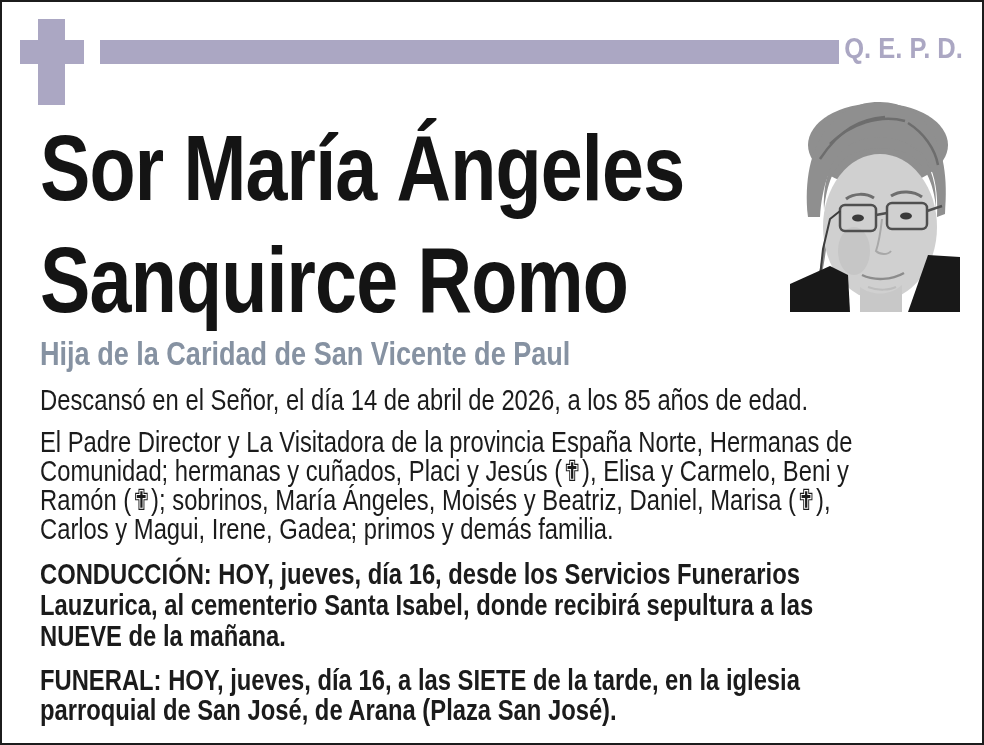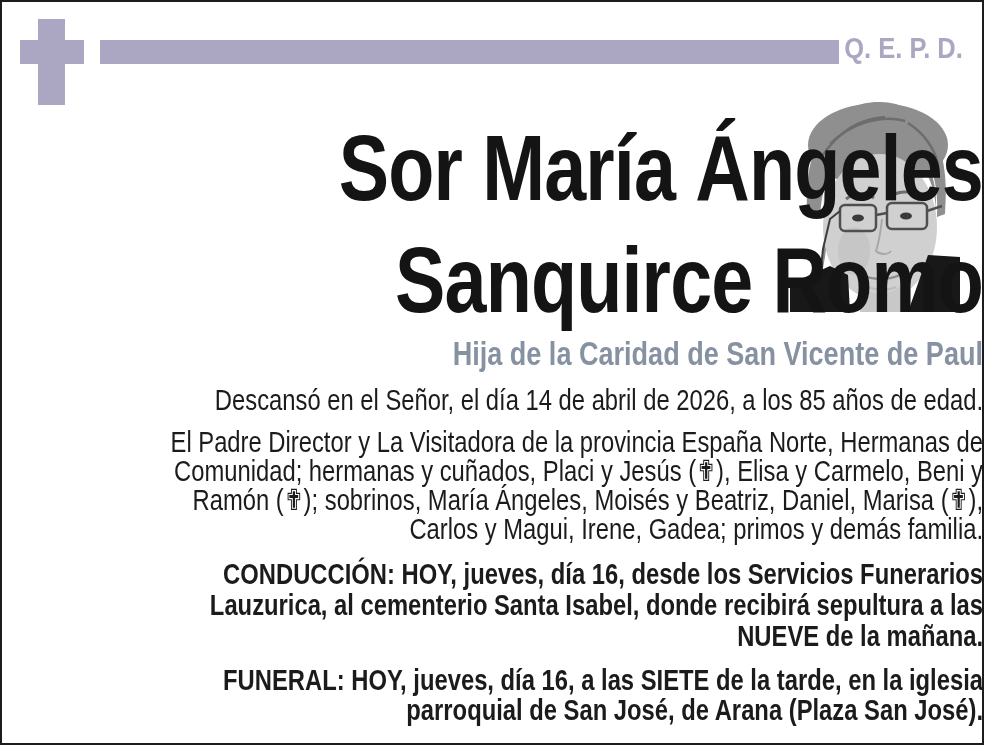--- a/index.html
+++ b/index.html
@@ -7,21 +7,20 @@
 
   .page {
     position: relative;
     width: 984px;
     height: 745px;
     background: #ffffff;
     border: 2px solid #1c1c1c;
     overflow: hidden;
     font-family: "Liberation Sans", "DejaVu Sans", sans-serif;
     color: #1b1b1b;
-    text-align: right;
   }
 
   
   .cross-v {
     position: absolute; left: 36px; top: 17px;
     width: 27px; height: 86px;
     background: #aba7c3;
   }
   .cross-h {
     position: absolute; left: 18px; top: 38px;

